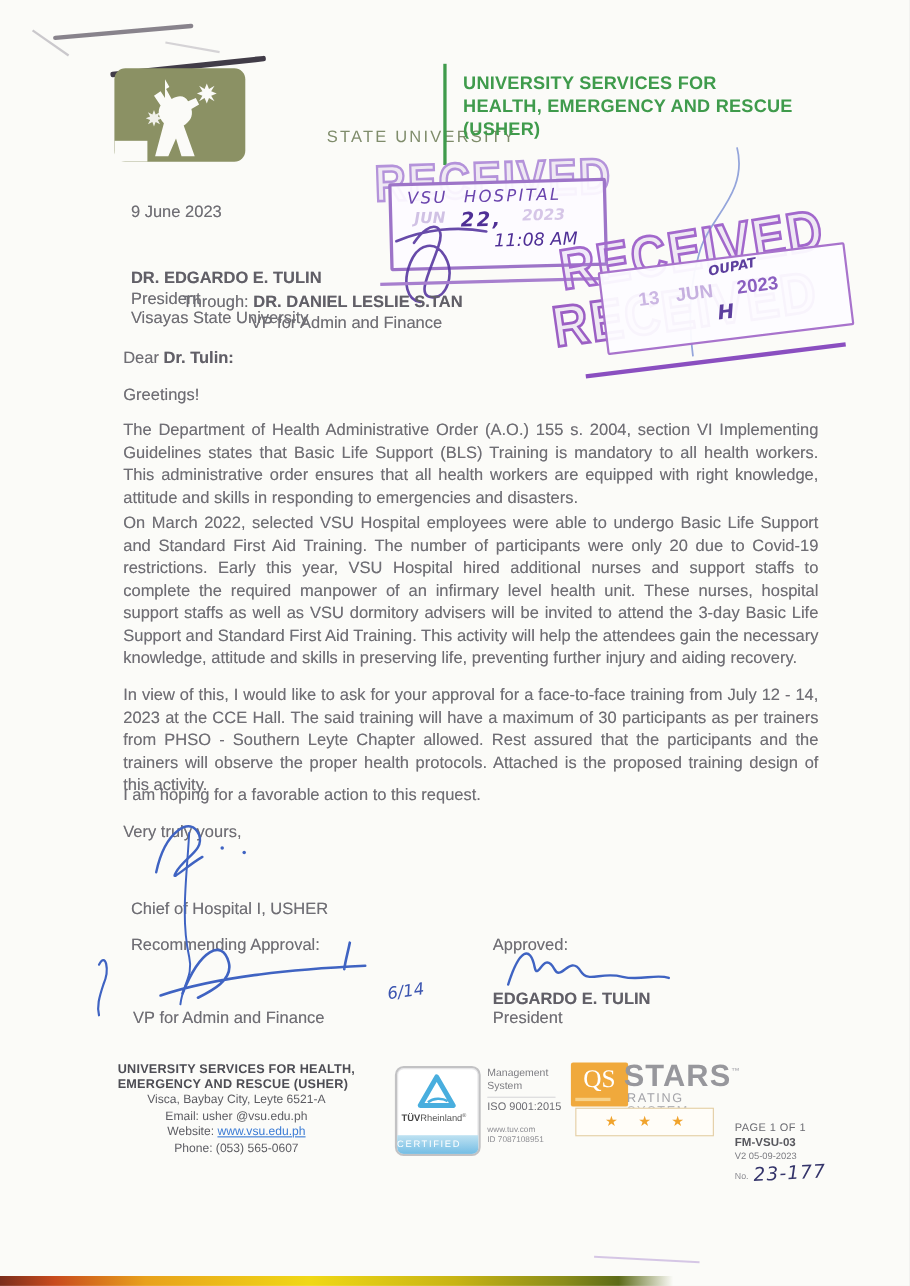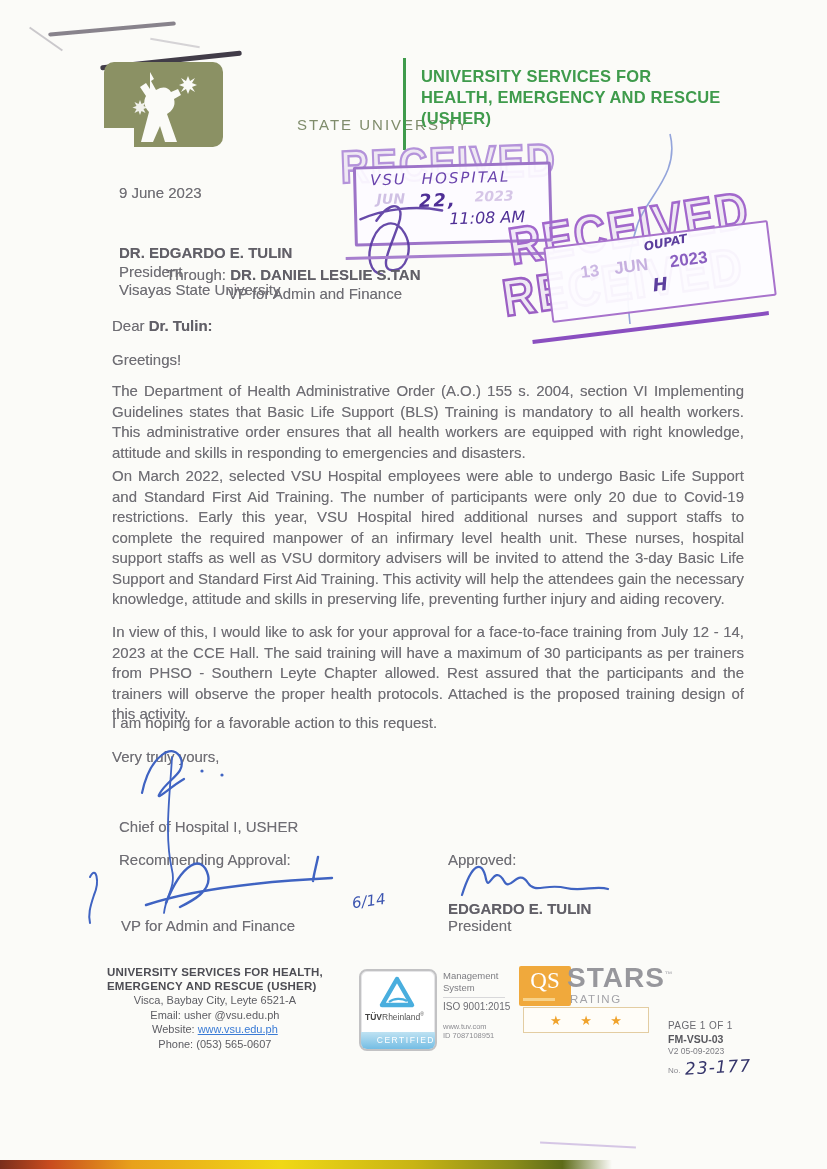--- a/index.html
+++ b/index.html
@@ -158,21 +158,21 @@
 
   <div class="abs" style="left:359px;top:969px;width:74px;height:78px;border:2px solid #c2c2c4;border-radius:8px;background:#fff;box-shadow:inset 0 0 0 1px #e6e6e8;overflow:hidden;">
     <svg viewBox="0 0 40 36" width="40" height="36" style="position:absolute;left:16px;top:4px;">
       <path d="M20,4 L35,30 L5,30 Z" stroke="#49aede" stroke-width="4.5" fill="none" stroke-linejoin="round"></path>
       <path d="M12,27 C17,23 25,23 30,26" stroke="#49aede" stroke-width="2.2" fill="none"></path>
     </svg>
     <div class="small" style="position:absolute;left:4px;top:40px;font-size:8.5px;color:#555;white-space:nowrap;">
       <span class="b" style="color:#444;">TÜV</span><span>Rheinland</span><sup style="font-size:5px;">®</sup>
     </div>
     <div style="position:absolute;left:0;bottom:0;width:100%;height:17px;background:linear-gradient(#bfe2f2,#74bde4);
-                text-align:right;font-size:8.5px;letter-spacing:1.5px;color:#fff;line-height:17px;">CERTIFIED</div>
+                text-align:left;font-size:8.5px;letter-spacing:1.5px;color:#fff;line-height:17px;">CERTIFIED</div>
   </div>
   <div class="abs small" style="left:443px;top:970px;color:#7d7d82;font-size:9.5px;">
     <div>Management</div>
     <div>System</div>
     <div style="width:62px;height:1px;background:#d8d8da;margin:3px 0;"></div>
     <div style="color:#6c6c72;font-size:10px;">ISO 9001:2015</div>
   </div>
   <div class="abs small" style="left:443px;top:1022px;color:#8d8d92;font-size:7.5px;">
     <div>www.tuv.com</div>
     <div>ID 7087108951</div>

